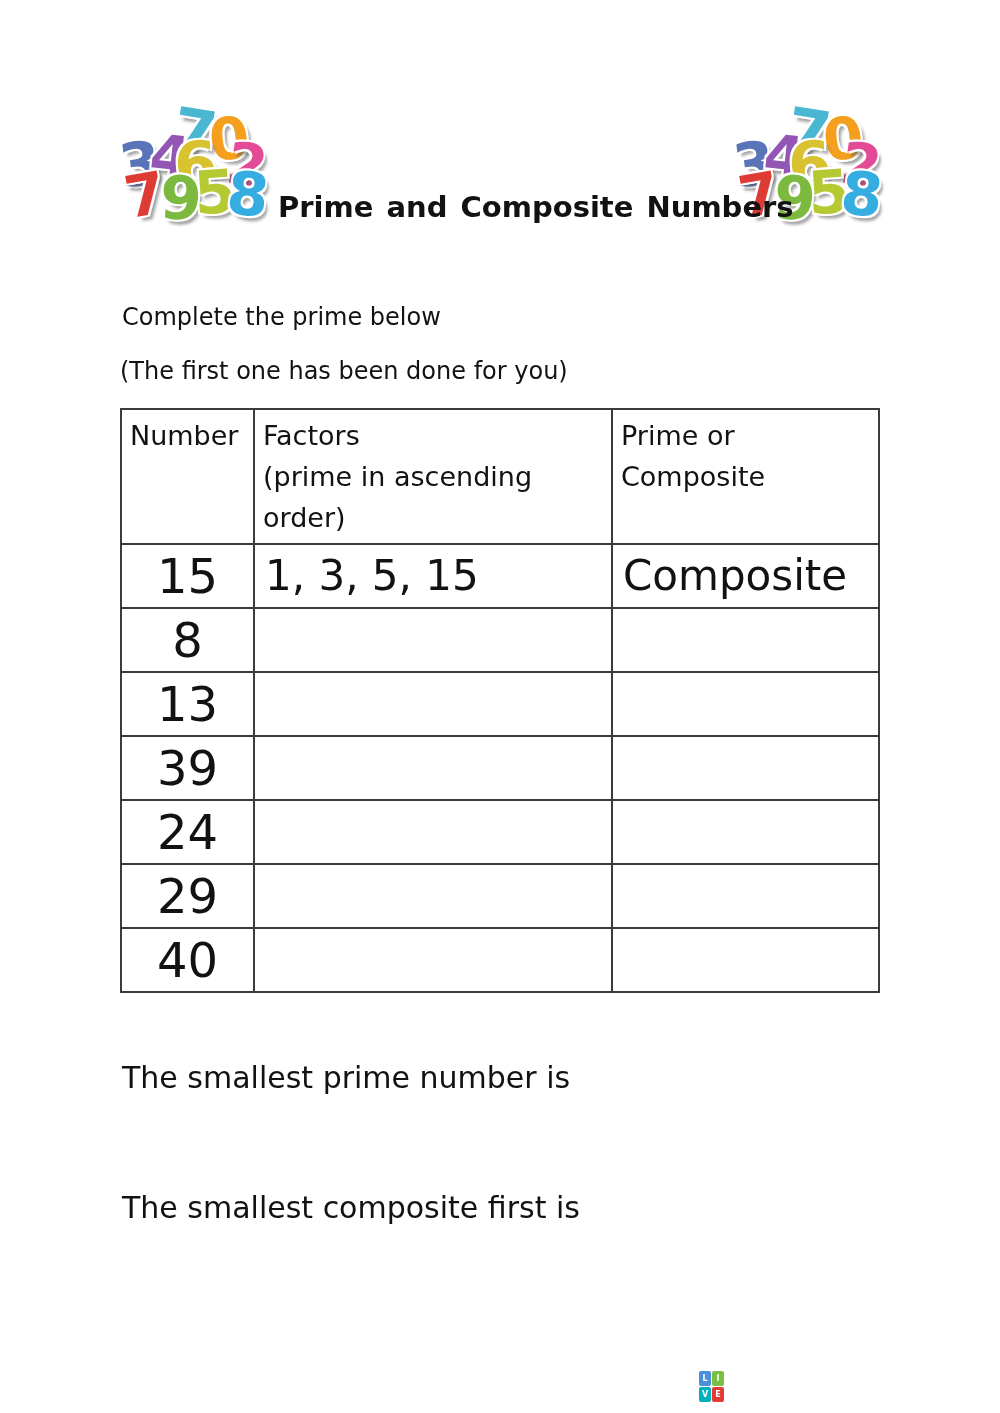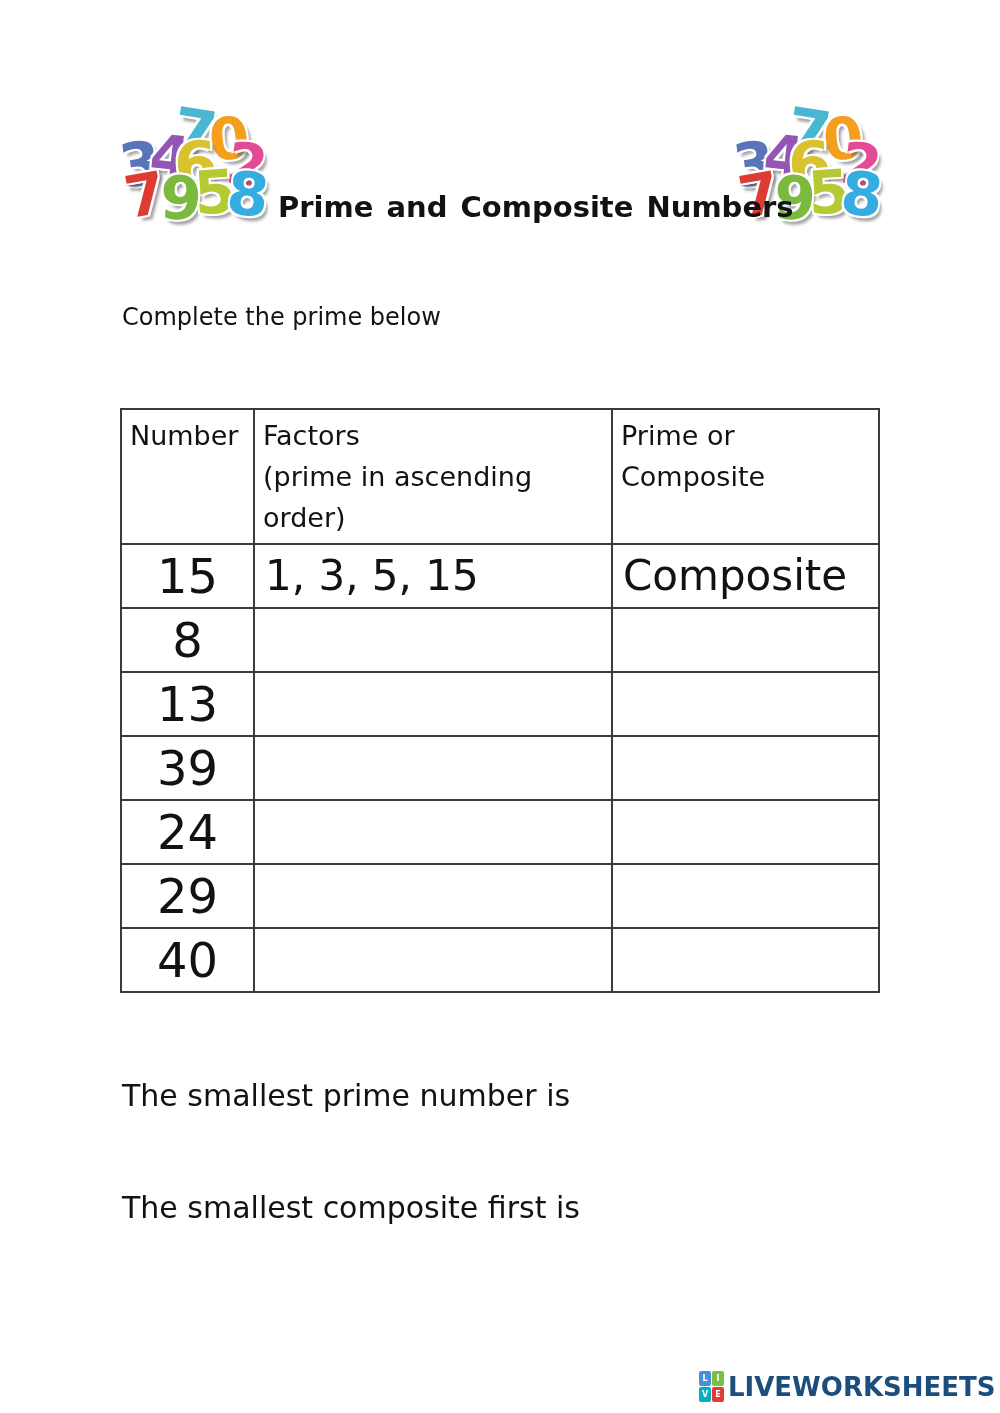--- a/index.html
+++ b/index.html
@@ -37,21 +37,21 @@
     height:118px; text-align:left; vertical-align:top;
     font-size:27px; font-weight:normal; padding:5px 8px; line-height:1.52;
   }
   table.worksheet td { height:62px; }
   td.num-cell  { text-align:center; vertical-align:middle; font-size:48px; line-height:1; padding:0;margin-left:21px; }
   td.factors-cell, td.class-cell {
     text-align:left; vertical-align:middle; font-size:42px; line-height:1; padding:0 0 0 10px;
   }
 
   .question { position:absolute; font-size:30px; white-space:nowrap; }
-  .q1 { left:122px; top:1060px;margin-top:18px; }
+  .q1 { left:122px; top:1060px; }
   .q2 { left:122px; top:1190px; }
 
   .footer {
     position:absolute; left:699px; top:1371px;
     display:flex; align-items:center; gap:4px;
   }
   .logo-grid {
     width:25px; height:31px; display:grid;
     grid-template-columns:1fr 1fr; grid-template-rows:1fr 1fr; gap:1px;
   }
@@ -87,20 +87,21 @@
       <span class="digit" style="left: 104px; top: 26px; font-size: 58px; color: rgb(227, 75, 150); transform: rotate(8deg);">2</span>
       <span class="digit" style="left: 2px; top: 56px; font-size: 58px; color: rgb(223, 59, 53); transform: rotate(-10deg);">7</span>
       <span class="digit" style="left: 37px; top: 58px; font-size: 60px; color: rgb(124, 186, 63); transform: rotate(3deg);">9</span>
       <span class="digit" style="left: 71px; top: 52px; font-size: 60px; color: rgb(181, 201, 51); transform: rotate(-4deg);">5</span>
       <span class="digit" style="left: 104px; top: 54px; font-size: 60px; color: rgb(54, 173, 224); transform: rotate(6deg);">8</span>
     </div>
 
   <div class="title">Prime and Composite Numbers</div>
 
   <div class="instr1">Complete the prime below</div>
+  <div class="instr2">(The first one has been done for you)</div>
 
   <table class="worksheet">
     <colgroup>
         <col class="c1">
         <col class="c2">
         <col class="c3">
       </colgroup>
     <tbody>
         <tr>
       <th>
@@ -157,16 +158,15 @@
   <div class="question q1">The smallest prime number is</div>
   <div class="question q2">The smallest composite first is</div>
 
   <div class="footer">
     <div class="logo-grid">
         <span class="tile" style="background: rgb(74, 144, 217);">L</span>
         <span class="tile" style="background: rgb(122, 193, 67);">I</span>
         <span class="tile" style="background: rgb(0, 176, 189);">V</span>
         <span class="tile" style="background: rgb(229, 57, 53);">E</span>
       </div>
-    <div class="brand" style="color: rgb(27, 77, 125);">LIVEWORKSHEETS</div>
   </div>
 
 </div>
 
 </body></html>

